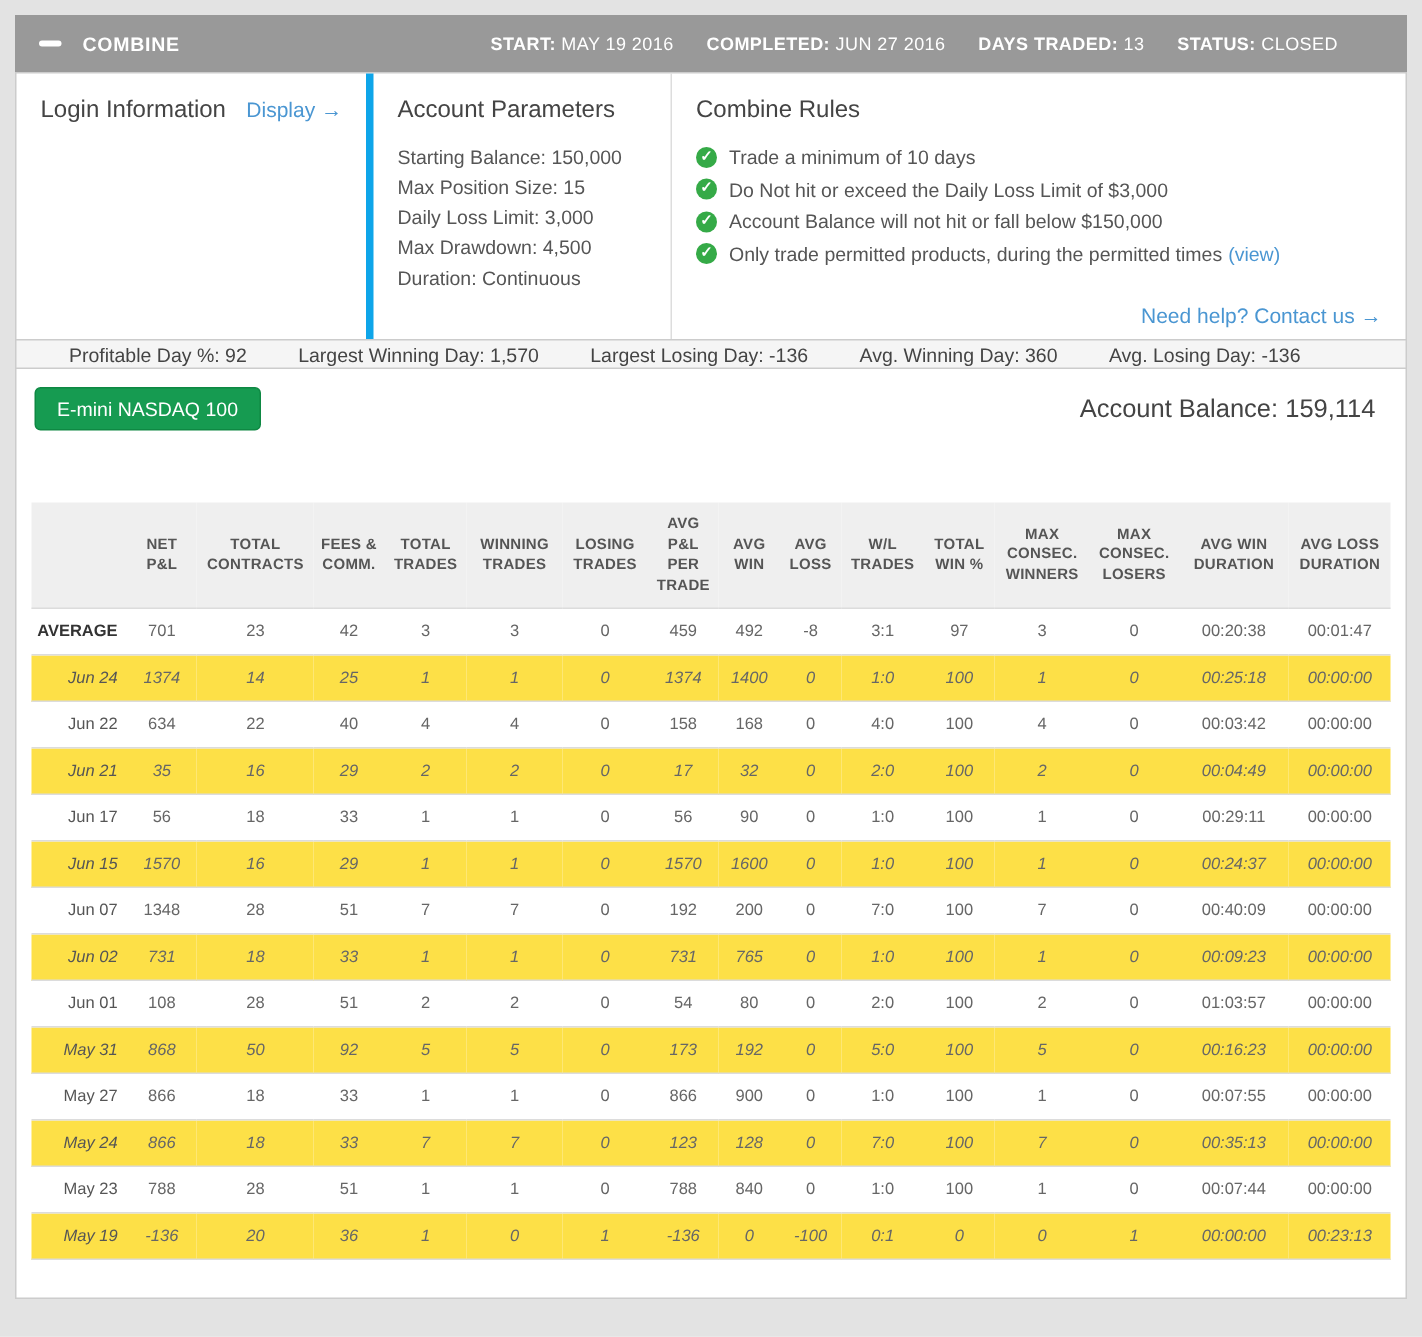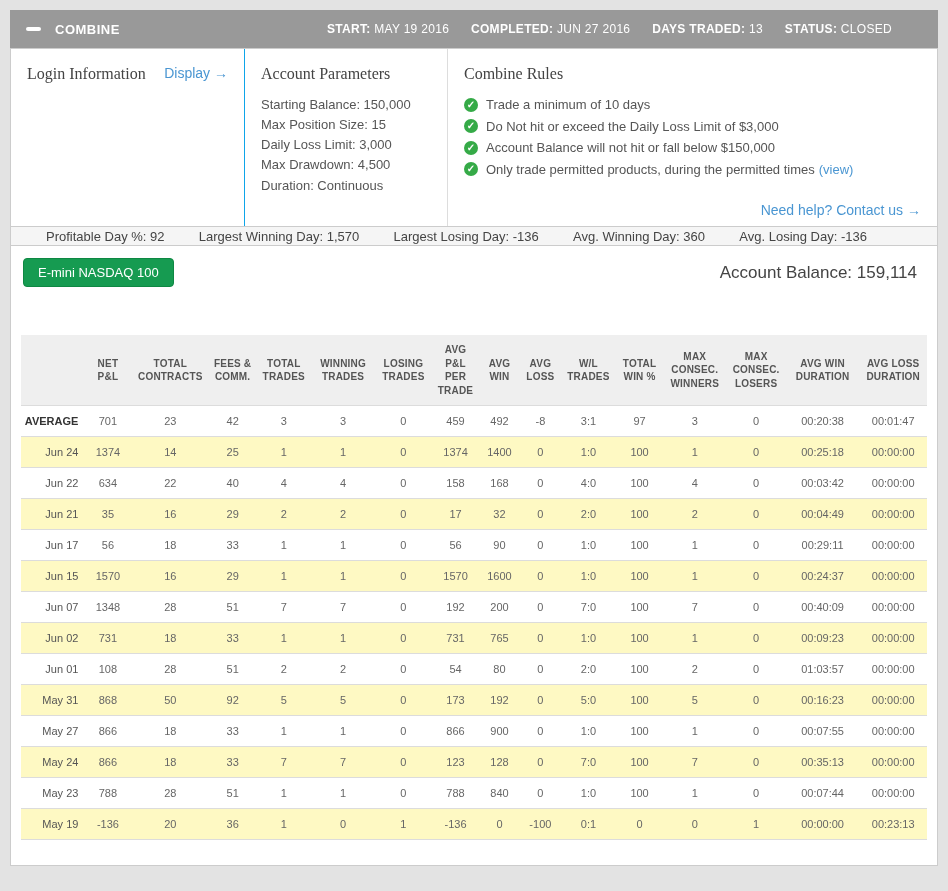--- a/index.html
+++ b/index.html
@@ -18,23 +18,23 @@
   .topbar-field { font-size: 12px; letter-spacing: .3px; white-space: nowrap; }
   .topbar-field b { font-weight: bold; }
 
   
   .panel {
     background: #fff; border: 1px solid #ccc; border-bottom: none;
     height: 178px; display: flex; position: relative;
   }
   .panel .col { padding: 16px 16px; }
   .col-login { width: 233px; display: flex; justify-content: space-between; align-items: flex-start; }
-  .col-params { width: 203px; border-left: 1px solid #0ea5e9; }
+  .col-params { width: 203px; border-left: 5px solid #0ea5e9; }
   .col-rules { flex: 1; border-left: 1px solid #ddd; }
-  .panel-title { font-size: 16px; color: #444; font-family: Liberation Serif, serif; }
+  .panel-title { font-size: 16px; color: #444; }
   .link { color: #4a96d2; text-decoration: none; font-size: 14px; cursor: pointer; }
   .param-lines { margin-top: 12px; font-size: 13px; color: #555; line-height: 1.55; }
   .rules-list { list-style: none; margin-top: 12px; }
   .rules-list li { font-size: 13px; color: #555; line-height: 1.5; display: flex; align-items: center; margin-bottom: 2px; }
   .check {
     width: 14px; height: 14px; border-radius: 50%; background: #35aa47;
     color: #fff; font-size: 10px; line-height: 14px; text-align: center;
     margin-right: 8px; flex: 0 0 14px; font-weight: bold;
   }
   .rule-link { margin-left: 4px; font-size: 13px; }
@@ -66,21 +66,21 @@
   thead tr { background: #efefef; }
   thead th {
     font-size: 10px; font-weight: bold; color: #555; text-transform: uppercase;
     text-align: center; vertical-align: middle; padding: 8px 2px; line-height: 1.35;
     letter-spacing: .2px;
   }
   tbody td {
     font-size: 11px; color: #666; text-align: center; padding: 0 2px;
     height: 31px; border-top: 1px solid #dcdcdc;
   }
-  tbody tr.stripe { background: #fef9c3; }
+  tbody tr.stripe { background: #fde047; font-style: italic; }
   tbody tr:last-child td { border-bottom: 1px solid #dcdcdc; }
   td.rowlabel { text-align: right; padding-right: 6px; color: #555; }
   td.rowlabel.bold { font-weight: bold; color: #333; }
 </style>
 </head>
 <body>
 
 <div class="page">
 
   <div class="topbar">

